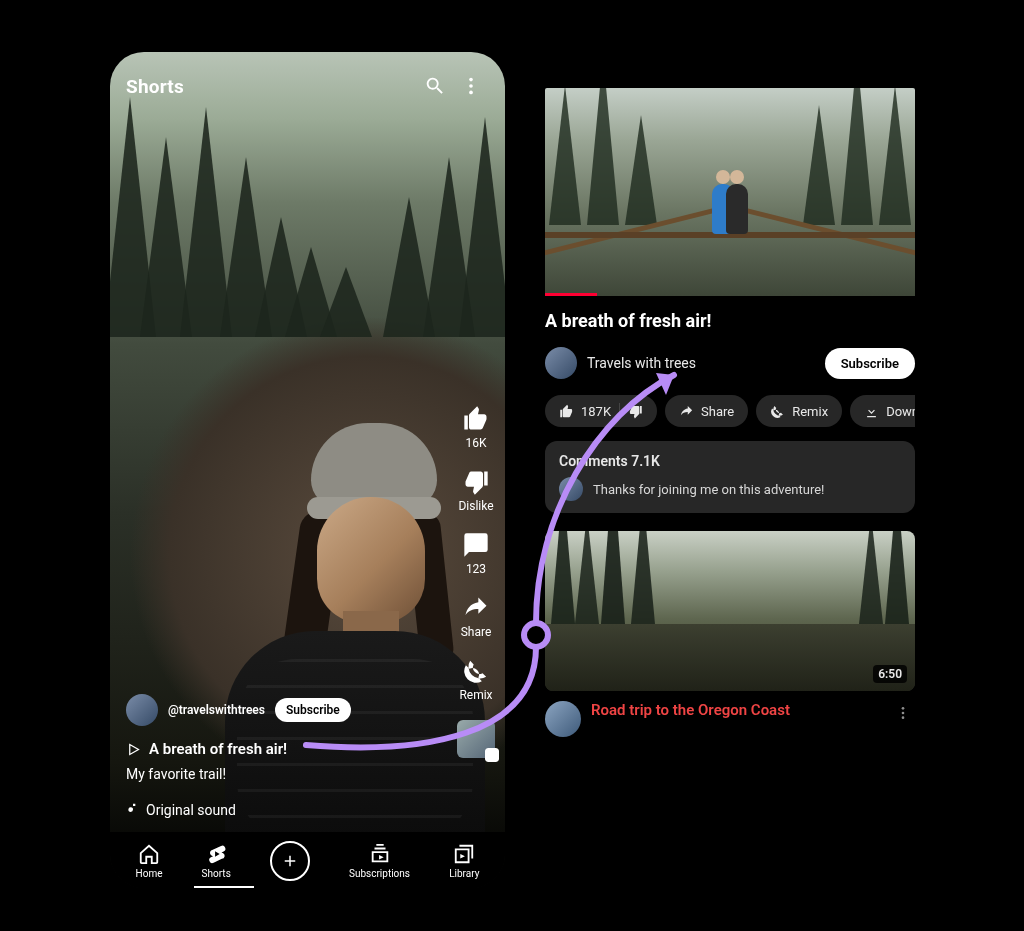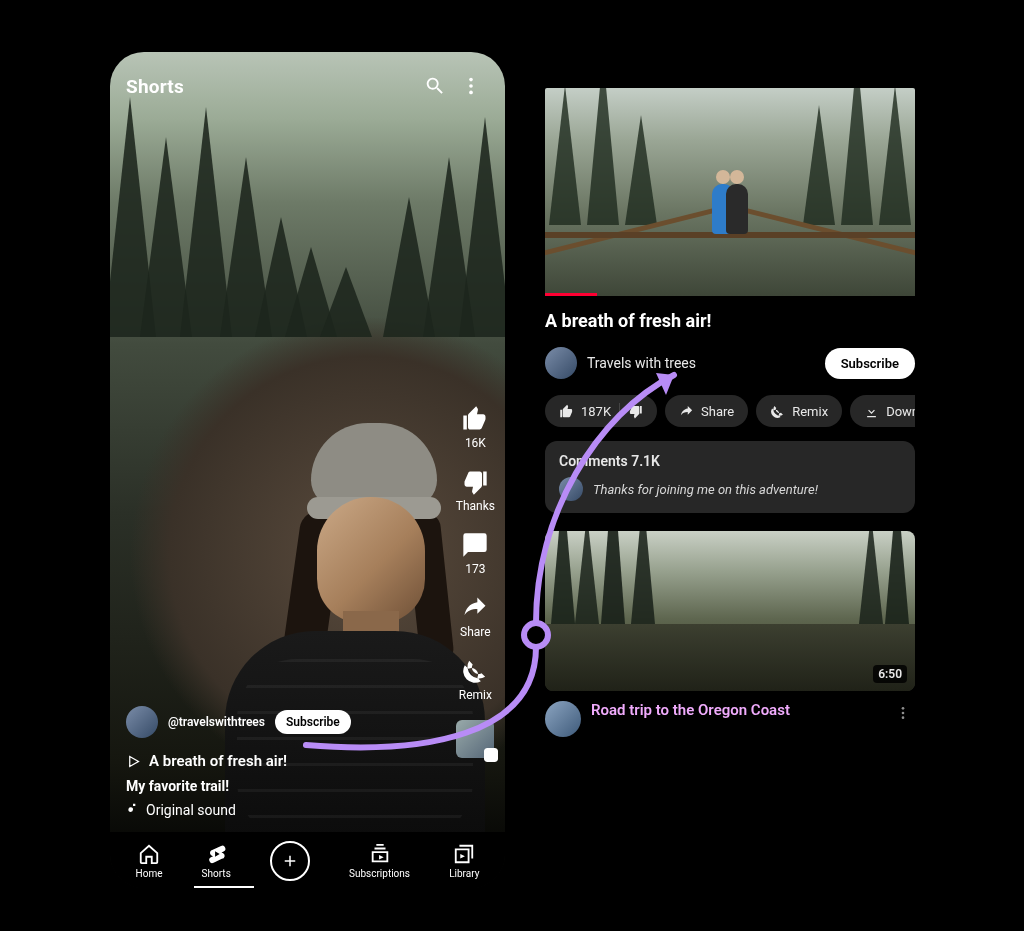--- a/index.html
+++ b/index.html
@@ -73,21 +73,21 @@
   .rail .thumb-icon::after{content:"";position:absolute;right:-4px;bottom:-4px;width:14px;height:14px;background:#fff;border-radius:3px;
     mask:linear-gradient(#000 0 0);}
 
   .meta { position:absolute; left:16px; bottom:70px; right:70px;}
   .meta .user-row{display:flex;align-items:center;gap:10px;margin-bottom:14px;}
   .avatar{width:32px;height:32px;border-radius:50%;background:linear-gradient(135deg,#7a8ca8,#354a66);flex-shrink:0;}
   .handle{font-size:12px;font-weight:600;}
   .pill{background:#fff;color:#000;font-size:12px;font-weight:600;padding:5px 11px;border-radius:16px;cursor:pointer;}
   .title-row{display:flex;align-items:center;gap:8px;font-size:15px;font-weight:600;margin-bottom:8px;}
   .title-row svg{width:15px;height:15px;fill:none;stroke:#fff;stroke-width:2;}
-  .caption{font-size:14px;margin-bottom:8px;font-weight:bold;}
+  .caption{font-size:14px;margin-bottom:20px;}
   .sound{display:flex;gap:6px;font-size:14px;}
   .sound svg{width:14px;height:14px;fill:#fff;}
 
   .navbar{position:absolute;left:0;right:0;bottom:0;height:56px;background:#000;
     display:flex;align-items:center;justify-content:space-around;padding:2px 6px 0;}
   .nav-item{display:flex;flex-direction:column;align-items:center;gap:3px;font-size:10px;color:#fff;cursor:pointer;}
   .nav-item svg{width:22px;height:22px;fill:#fff;}
   .nav-create{width:40px;height:40px;border:2px solid #fff;border-radius:50%;display:flex;align-items:center;justify-content:center;cursor:pointer;}
   .nav-create svg{width:18px;height:18px;fill:#fff;}
   .nav-underline{position:absolute;bottom:0;left:84px;width:60px;height:2px;background:#fff;}
@@ -123,40 +123,40 @@
   .channel-name{font-size:14px;flex:1;}
   .sub-btn{background:#fff;color:#000;border-radius:18px;padding:8px 16px;font-size:13px;font-weight:600;cursor:pointer;}
 
   .chips{display:flex;gap:8px;overflow:hidden;}
   .chip{background:#272727;border-radius:18px;padding:8px 14px;font-size:13px;display:flex;align-items:center;gap:7px;color:#e8e8e8;cursor:pointer;white-space:nowrap;}
   .chip svg{width:15px;height:15px;fill:#e8e8e8;}
   .chip .div{width:1px;height:16px;background:#444;margin:0 1px;}
 
   .comments-box{background:#272727;border-radius:12px;padding:12px 14px;margin-top:14px;cursor:pointer;}
   .comments-head{font-size:14px;font-weight:600;margin-bottom:8px;}
-  .comment-row{display:flex;align-items:center;gap:10px;font-size:13px;color:#d7d7d7;font-style:italic;}
+  .comment-row{display:flex;align-items:center;gap:10px;font-size:13px;color:#d7d7d7;}
   .comment-row .avatar{width:24px;height:24px;}
 
   .rec{margin-top:18px;}
   .rec-thumb{width:100%;height:160px;border-radius:8px;position:relative;overflow:hidden;cursor:pointer;
     background:linear-gradient(180deg,#c9d0c5 0%,#97a18e 25%,#5e664f 55%,#2a2c22 100%);}
   .rec-trees{position:absolute;inset:0;}
   .rec-trees span{position:absolute;bottom:42%;width:0;height:0;border-left:12px solid transparent;border-right:12px solid transparent;}
   .rec-trees span:nth-child(1){left:6px;border-bottom:140px solid rgba(26,34,26,.9);}
   .rec-trees span:nth-child(2){left:30px;border-bottom:110px solid rgba(26,34,26,.85);}
   .rec-trees span:nth-child(3){left:56px;border-bottom:160px solid rgba(26,34,26,.92);}
   .rec-trees span:nth-child(4){left:86px;border-bottom:130px solid rgba(26,34,26,.88);}
   .rec-trees span:nth-child(5){right:6px;border-bottom:140px solid rgba(26,34,26,.9);}
   .rec-trees span:nth-child(6){right:32px;border-bottom:110px solid rgba(26,34,26,.85);}
   .rec-water{position:absolute;left:0;right:0;bottom:0;height:42%;
     background:linear-gradient(180deg,#3c3f30 0%,#202218 100%);}
   .duration{position:absolute;right:8px;bottom:8px;background:rgba(0,0,0,.82);font-size:12px;font-weight:600;padding:2px 5px;border-radius:4px;}
   .rec-row{display:flex;gap:10px;margin-top:10px;align-items:flex-start;}
   .rec-row .avatar{width:36px;height:36px;background:linear-gradient(135deg,#8ca5c1,#3e5a7a);}
-  .rec-title{font-size:15px;font-weight:600;color:#f0abfc;}
+  .rec-title{font-size:15px;font-weight:600;color:#ef4444;}
   .rec-sub{font-size:12.5px;color:#8f8f8f;margin-top:2px;}
   .kebab{color:#8f8f8f;padding:4px;cursor:pointer;}
 
   
   .arrow{position:absolute;left:286px;top:355px;width:410px;height:440px;pointer-events:none;}
   .arrow path{stroke:#b88cf6;stroke-width:6;fill:none;stroke-linecap:round;}
   .arrow circle{fill:none;stroke:#b88cf6;stroke-width:6;}
   .arrow polygon{fill:#b88cf6;}
 </style>
 </head>
@@ -207,27 +207,27 @@
     <div class="item">
       <svg viewBox="0 0 24 24">
           <path d="M2 21h3V9H2v12zm19-11c0-1.1-.9-2-2-2h-5.3l.8-3.8v-.3c0-.4-.2-.8-.4-1.1L13 1 6.6 7.6C6.2 8 6 8.5 6 9v10c0 1.1.9 2 2 2h8c.8 0 1.5-.5 1.8-1.2l2.9-6.8c.2-.3.3-.7.3-1v-2z"></path>
         </svg>
       <span>16K</span>
     </div>
     <div class="item">
       <svg viewBox="0 0 24 24" style="transform:rotate(180deg)">
           <path d="M2 21h3V9H2v12zm19-11c0-1.1-.9-2-2-2h-5.3l.8-3.8v-.3c0-.4-.2-.8-.4-1.1L13 1 6.6 7.6C6.2 8 6 8.5 6 9v10c0 1.1.9 2 2 2h8c.8 0 1.5-.5 1.8-1.2l2.9-6.8c.2-.3.3-.7.3-1v-2z"></path>
         </svg>
-      <span>Thanks</span>
+      <span>Dislike</span>
     </div>
     <div class="item">
       <svg viewBox="0 0 24 24">
           <path d="M20 2H4a2 2 0 00-2 2v18l4-4h14a2 2 0 002-2V4a2 2 0 00-2-2z"></path>
         </svg>
-      <span>173</span>
+      <span>123</span>
     </div>
     <div class="item">
       <svg viewBox="0 0 24 24">
           <path d="M14 3v4C7 8 4 13 3 18c2.5-3.5 6-5.1 11-5.1V17l7-7-7-7z"></path>
         </svg>
       <span>Share</span>
     </div>
     <div class="item">
       <svg viewBox="0 0 24 24">
           <path d="M12 2a10 10 0 100 20 10 10 0 000-20zm1.7 14.3L12 14.6l-1.7 1.7-1.4-1.4L10.6 13l-1.7-1.7 1.4-1.4L12 11.6l1.7-1.7 1.4 1.4L13.4 13l1.7 1.7-1.4 1.4z" opacity=".0"></path>

